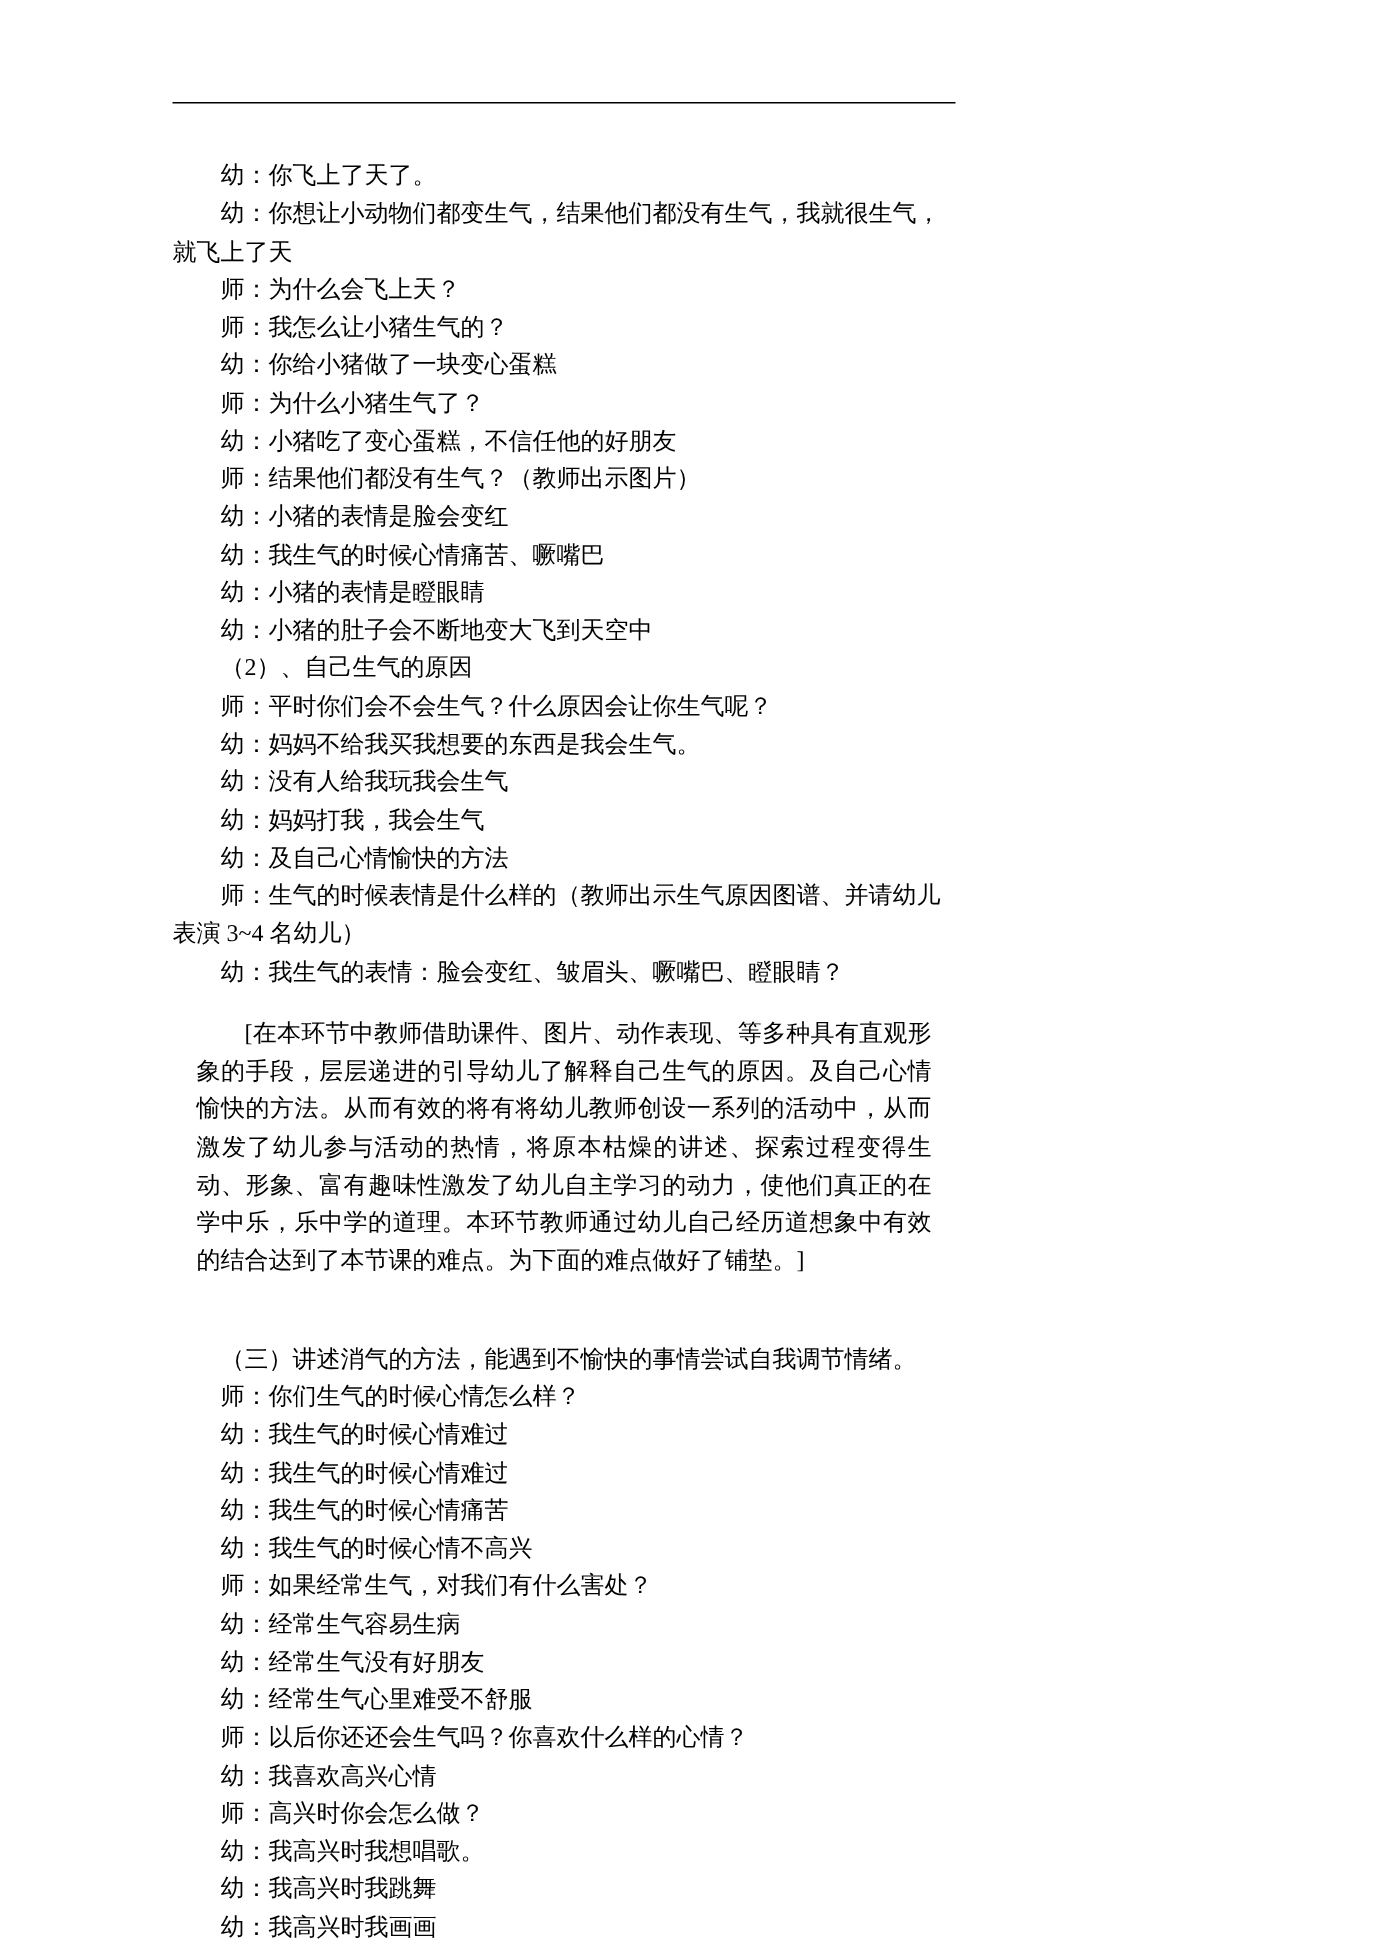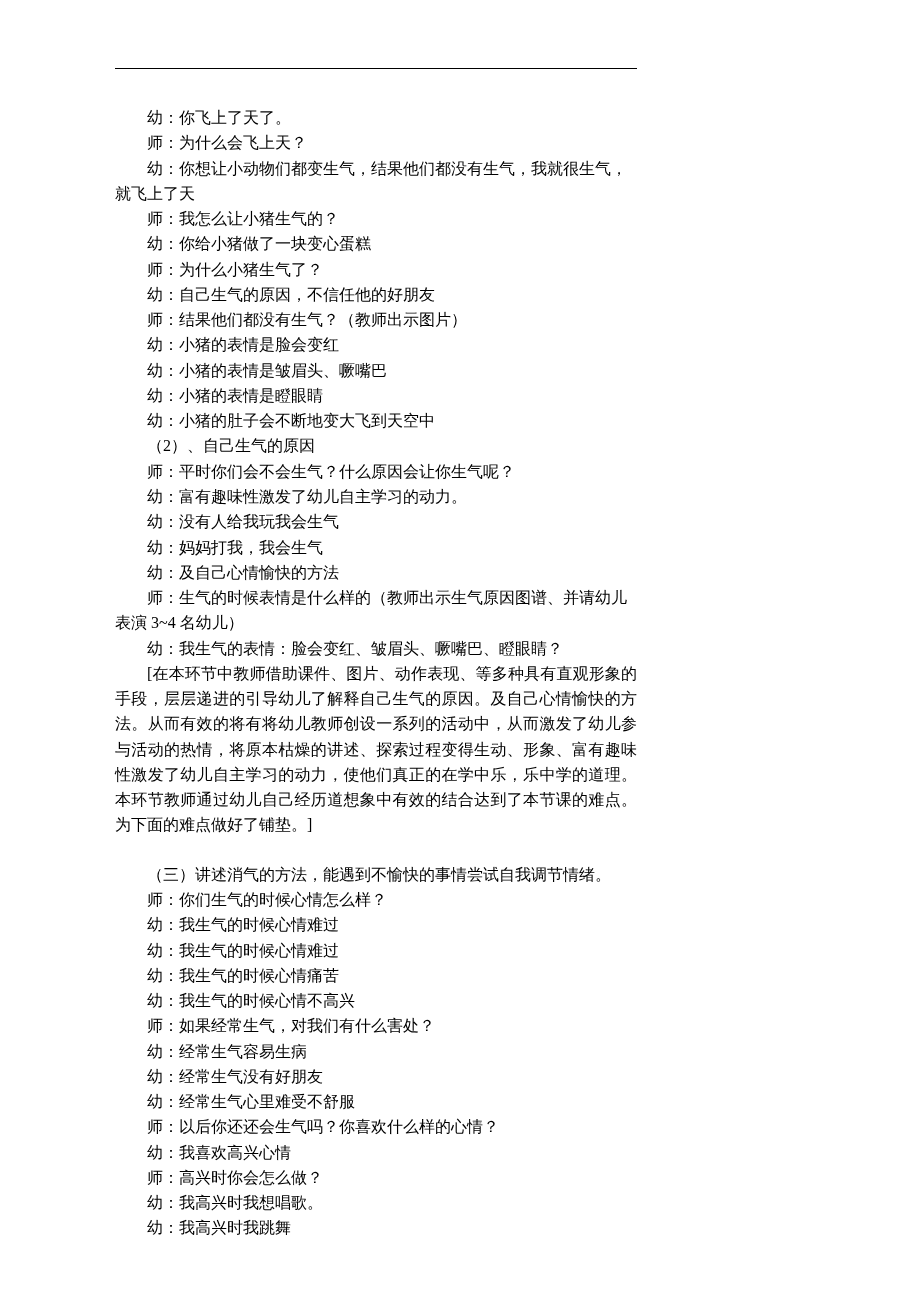--- a/index.html
+++ b/index.html
@@ -21,49 +21,49 @@
   .hr-line {
     border-top: 1.5px solid #000;
     margin: 0 0 36px 0;
   }
   .line-indent {
     text-indent: 2em;
   }
   .para-block {
     text-align: justify;
     text-indent: 2em;
-    margin: 0;
+    margin: 16px;
   }
   .spacer {
     height: 24px;
   }
 </style>
 </head>
 <body>
 
 <div class="page">
 
   <div class="hr-line"></div>
 
   <div>
     <div class="line-indent">幼：你飞上了天了。</div>
+    <div class="line-indent">幼：你想让小动物们都变生气，结果他们都没有生气，我就很生气，就飞上了天</div>
     <div class="line-indent">师：为什么会飞上天？</div>
-    <div class="line-indent">幼：你想让小动物们都变生气，结果他们都没有生气，我就很生气，就飞上了天</div>
     <div class="line-indent">师：我怎么让小猪生气的？</div>
     <div class="line-indent">幼：你给小猪做了一块变心蛋糕</div>
     <div class="line-indent">师：为什么小猪生气了？</div>
-    <div class="line-indent">幼：自己生气的原因，不信任他的好朋友</div>
+    <div class="line-indent">幼：小猪吃了变心蛋糕，不信任他的好朋友</div>
     <div class="line-indent">师：结果他们都没有生气？（教师出示图片）</div>
     <div class="line-indent">幼：小猪的表情是脸会变红</div>
-    <div class="line-indent">幼：小猪的表情是皱眉头、噘嘴巴</div>
+    <div class="line-indent">幼：我生气的时候心情痛苦、噘嘴巴</div>
     <div class="line-indent">幼：小猪的表情是瞪眼睛</div>
     <div class="line-indent">幼：小猪的肚子会不断地变大飞到天空中</div>
     <div class="line-indent">（2）、自己生气的原因</div>
     <div class="line-indent">师：平时你们会不会生气？什么原因会让你生气呢？</div>
-    <div class="line-indent">幼：富有趣味性激发了幼儿自主学习的动力。</div>
+    <div class="line-indent">幼：妈妈不给我买我想要的东西是我会生气。</div>
     <div class="line-indent">幼：没有人给我玩我会生气</div>
     <div class="line-indent">幼：妈妈打我，我会生气</div>
     <div class="line-indent">幼：及自己心情愉快的方法</div>
     <div class="line-indent">师：生气的时候表情是什么样的（教师出示生气原因图谱、并请幼儿表演 3~4 名幼儿）</div>
     <div class="line-indent">幼：我生气的表情：脸会变红、皱眉头、噘嘴巴、瞪眼睛？</div>
   </div>
 
   <p class="para-block">[在本环节中教师借助课件、图片、动作表现、等多种具有直观形象的手段，层层递进的引导幼儿了解释自己生气的原因。及自己心情愉快的方法。从而有效的将有将幼儿教师创设一系列的活动中，从而激发了幼儿参与活动的热情，将原本枯燥的讲述、探索过程变得生动、形象、富有趣味性激发了幼儿自主学习的动力，使他们真正的在学中乐，乐中学的道理。本环节教师通过幼儿自己经历道想象中有效的结合达到了本节课的难点。为下面的难点做好了铺垫。]</p>
 
   <div class="spacer"></div>
@@ -77,15 +77,16 @@
     <div class="line-indent">幼：我生气的时候心情不高兴</div>
     <div class="line-indent">师：如果经常生气，对我们有什么害处？</div>
     <div class="line-indent">幼：经常生气容易生病</div>
     <div class="line-indent">幼：经常生气没有好朋友</div>
     <div class="line-indent">幼：经常生气心里难受不舒服</div>
     <div class="line-indent">师：以后你还还会生气吗？你喜欢什么样的心情？</div>
     <div class="line-indent">幼：我喜欢高兴心情</div>
     <div class="line-indent">师：高兴时你会怎么做？</div>
     <div class="line-indent">幼：我高兴时我想唱歌。</div>
     <div class="line-indent">幼：我高兴时我跳舞</div>
+    <div class="line-indent">幼：我高兴时我画画</div>
   </div>
 
 </div>
 
 </body></html>

